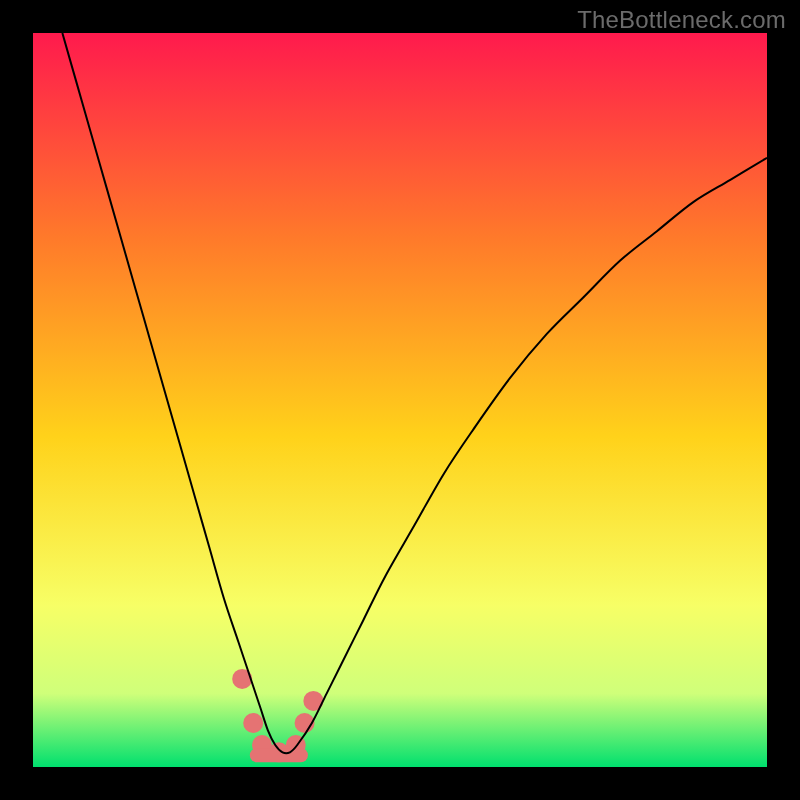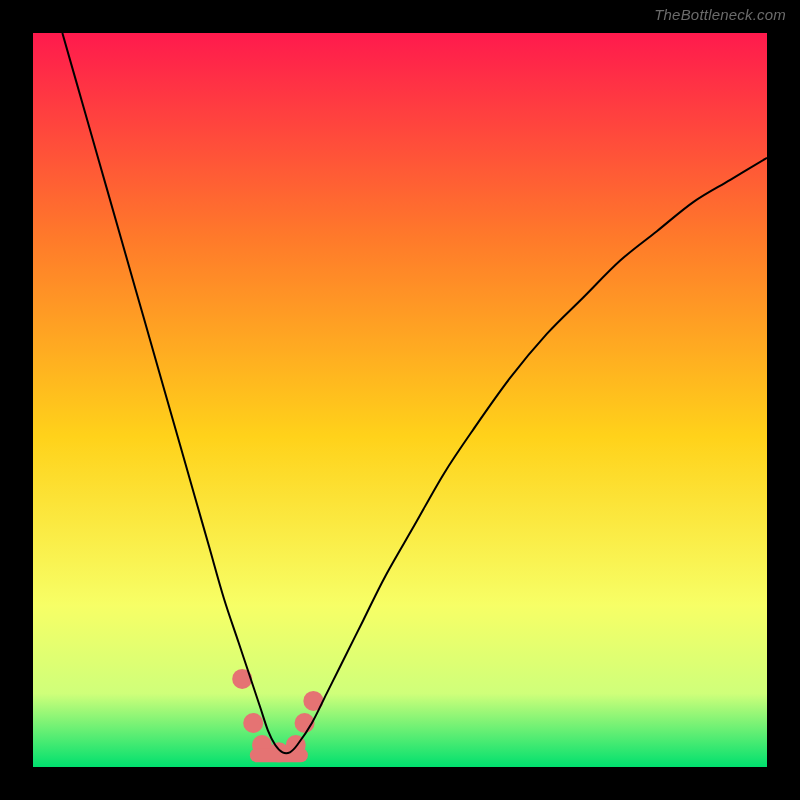--- a/index.html
+++ b/index.html
@@ -15,25 +15,24 @@
     position: absolute;
     left: 0; top: 0;
     width: 800px; height: 800px;
     background: #000;
   }
   .watermark {
     position: absolute;
     top: 6px;
     right: 14px;
     color: #6b6b6b;
-    font-size: 15px;
+    font-size: 24px;
     font-weight: 400;
     letter-spacing: 0.2px;
     z-index: 10;
-    font-style: italic;
   }
   .plot {
     position: absolute;
     left: 33px;
     top: 33px;
     width: 734px;
     height: 734px;
     overflow: hidden;
   }
   .plot svg {

